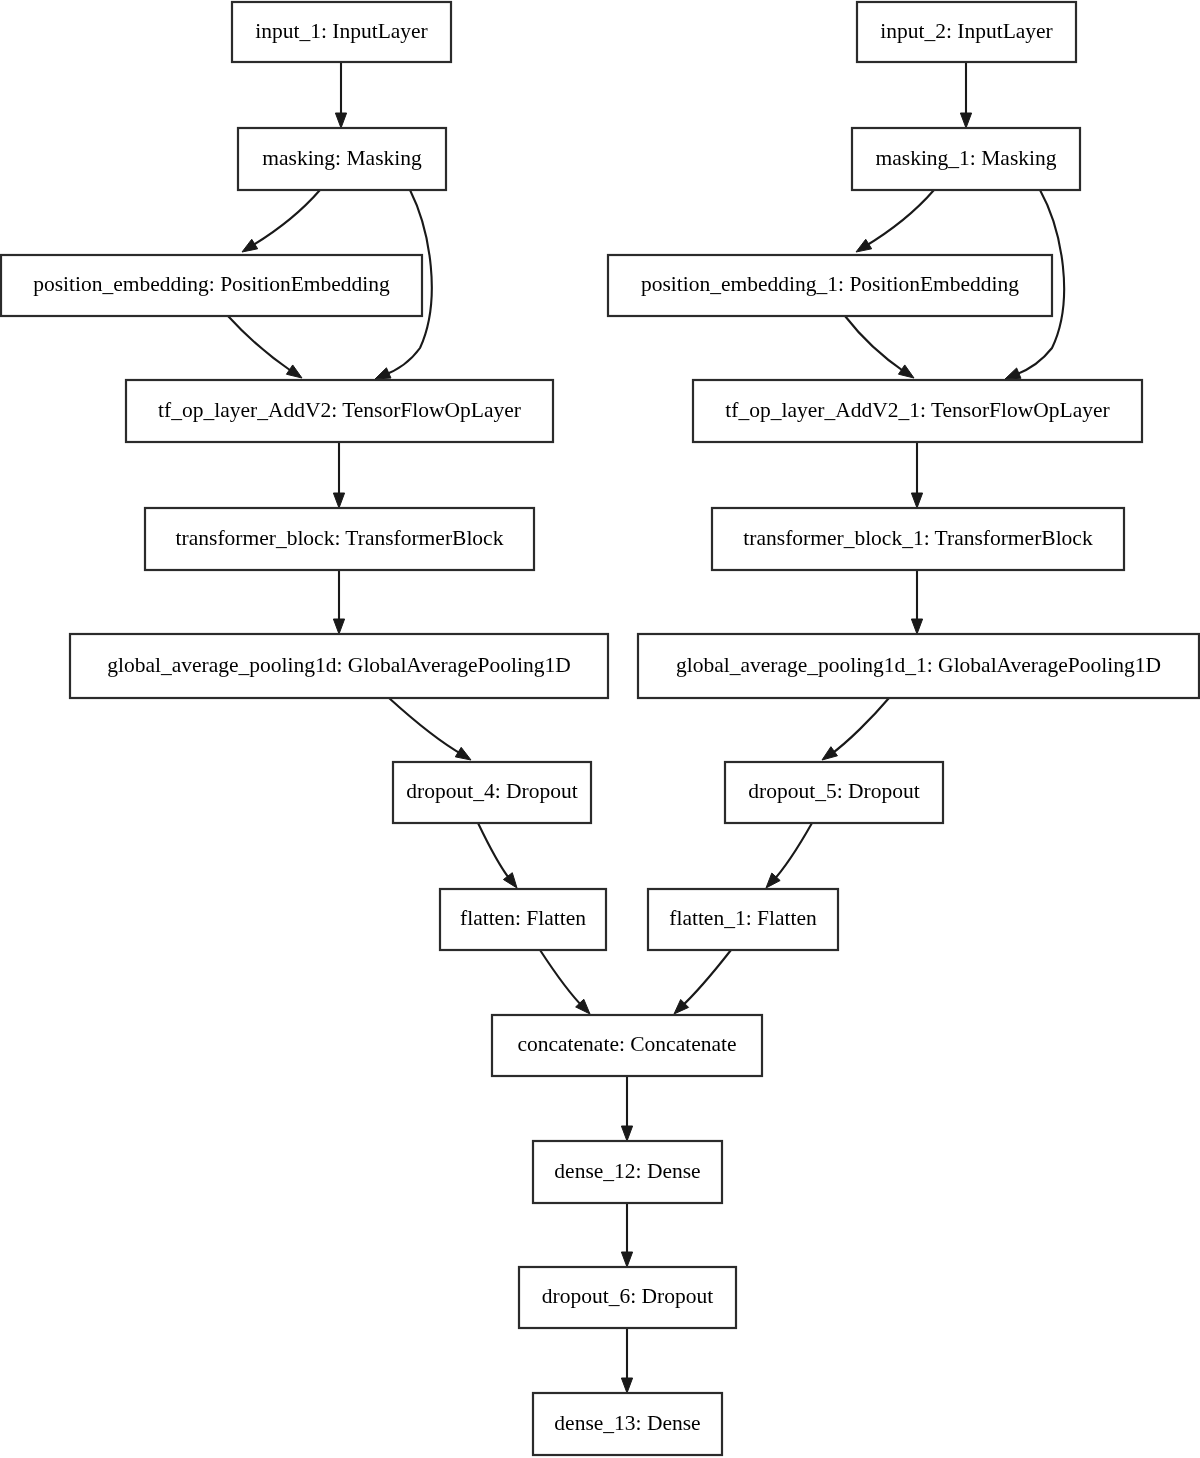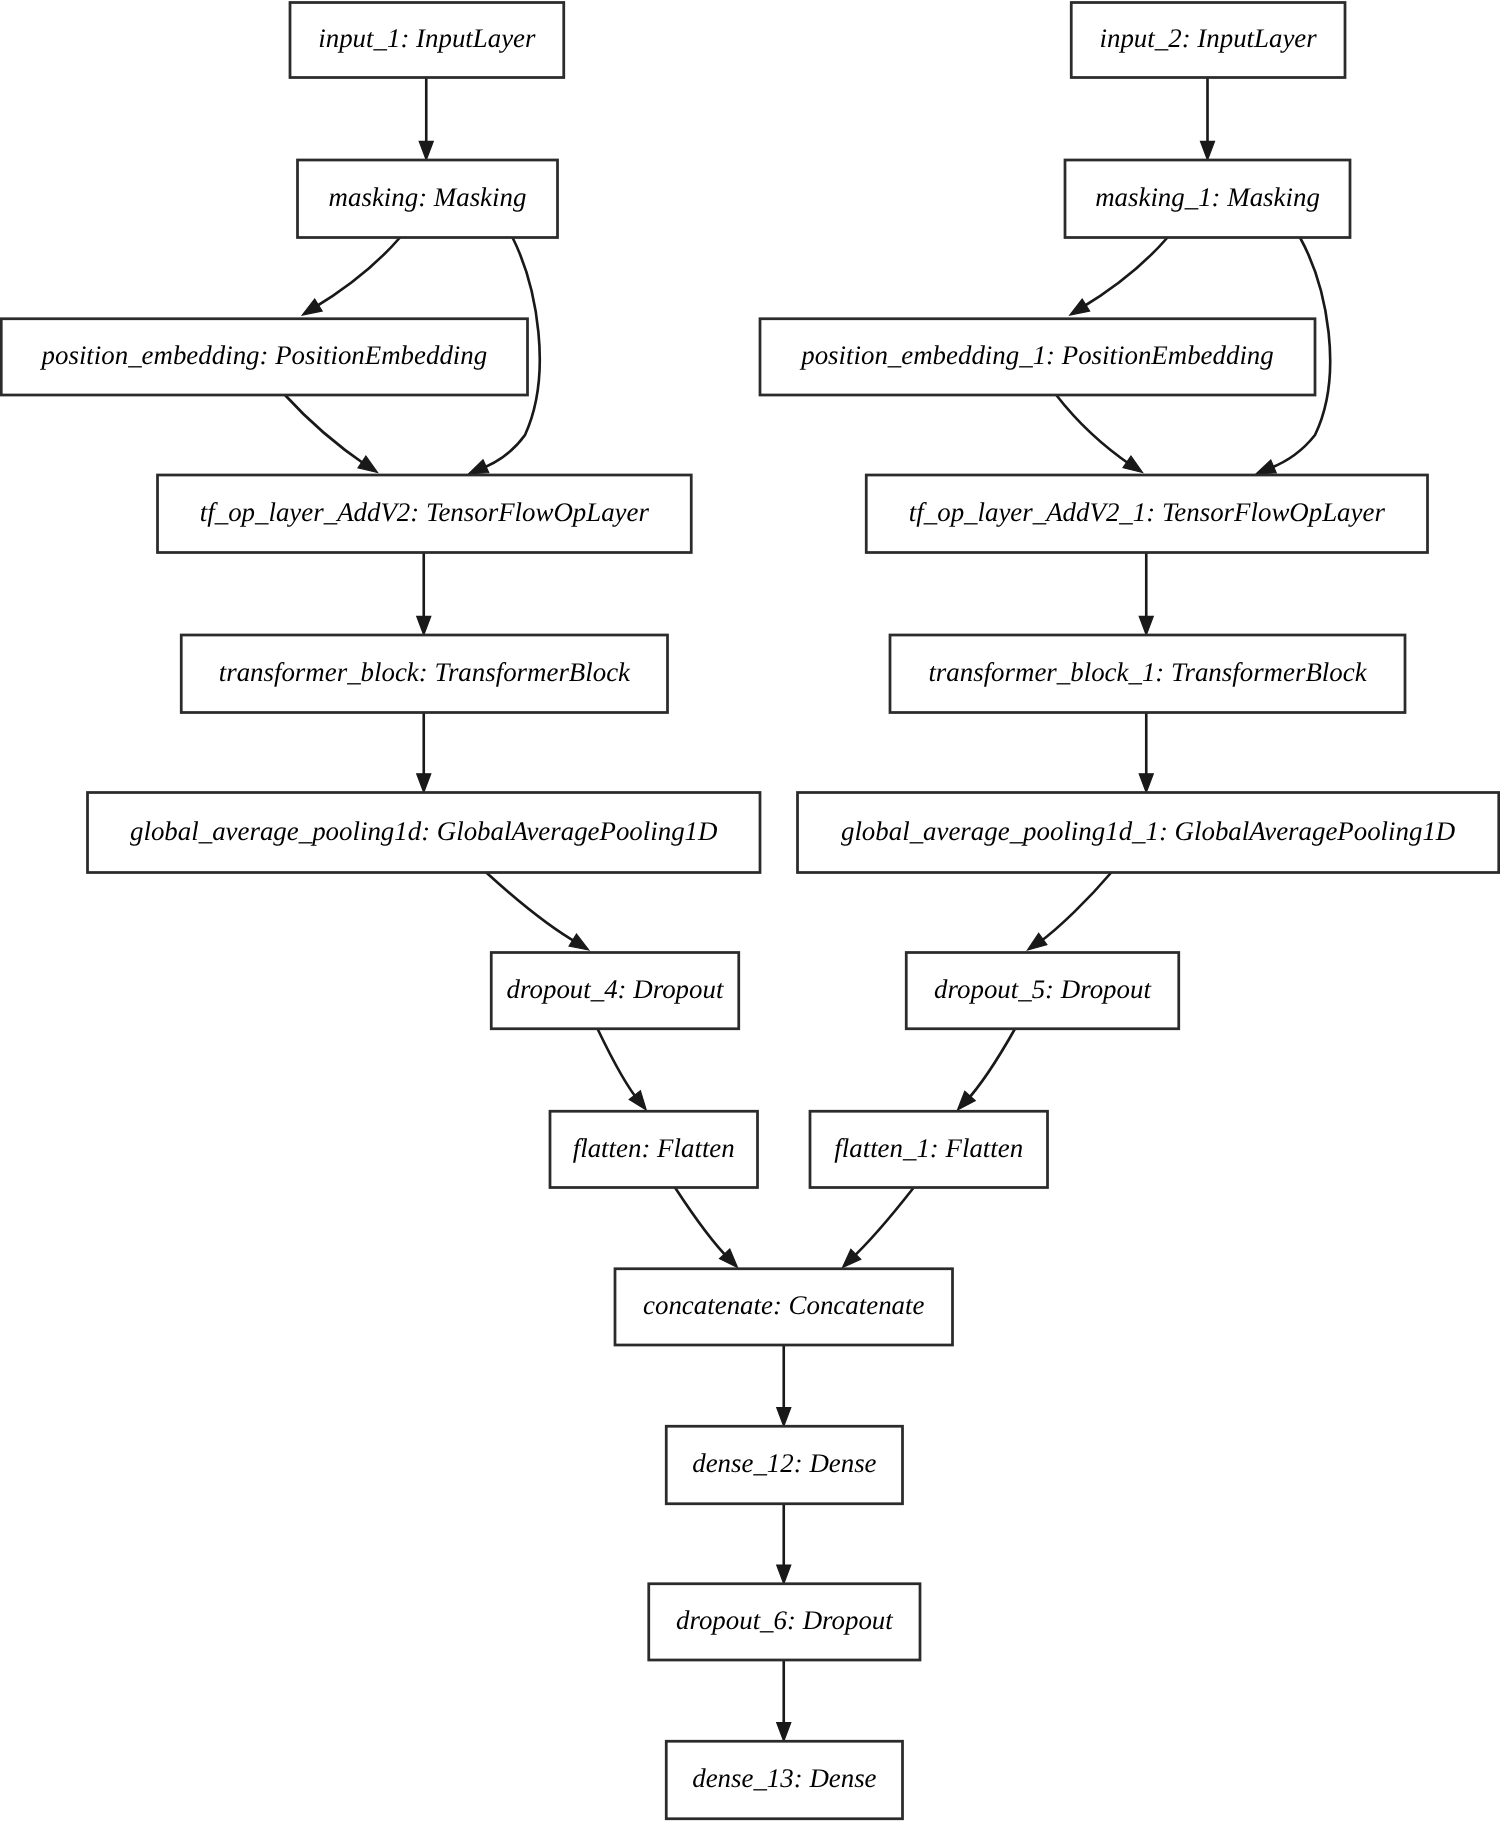--- a/index.html
+++ b/index.html
@@ -6,21 +6,20 @@
     margin: 0;
     padding: 0;
     background: #ffffff;
   }
   #canvas {
     position: relative;
     width: 1200px;
     height: 1458px;
     background: #ffffff;
     overflow: hidden;
-    font-style: italic;
   }
   svg#graph {
     display: block;
     width: 1200px;
     height: 1458px;
     font-family: "Liberation Serif", "DejaVu Serif", serif;
   }
   .node-box {
     fill: #ffffff;
     stroke: #2b2b2b;

